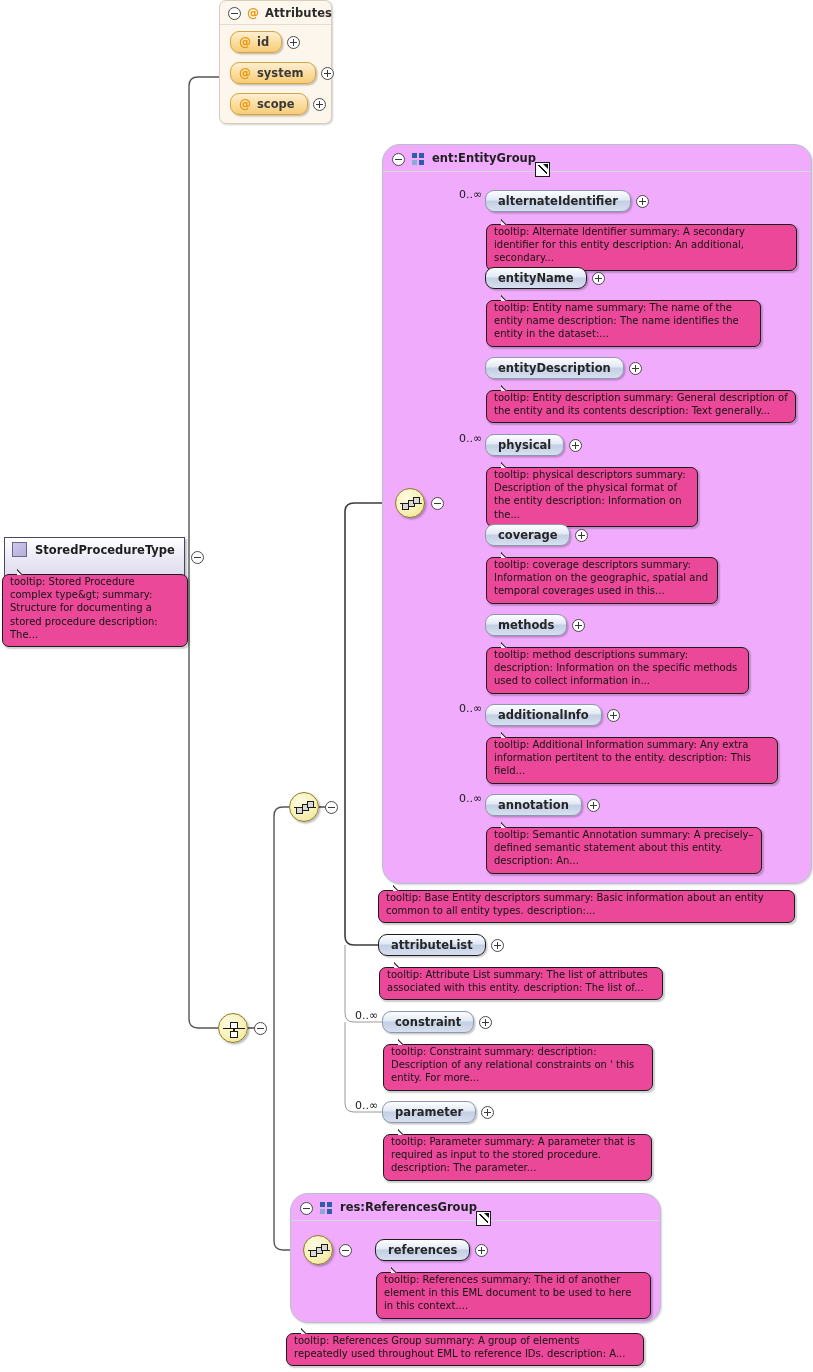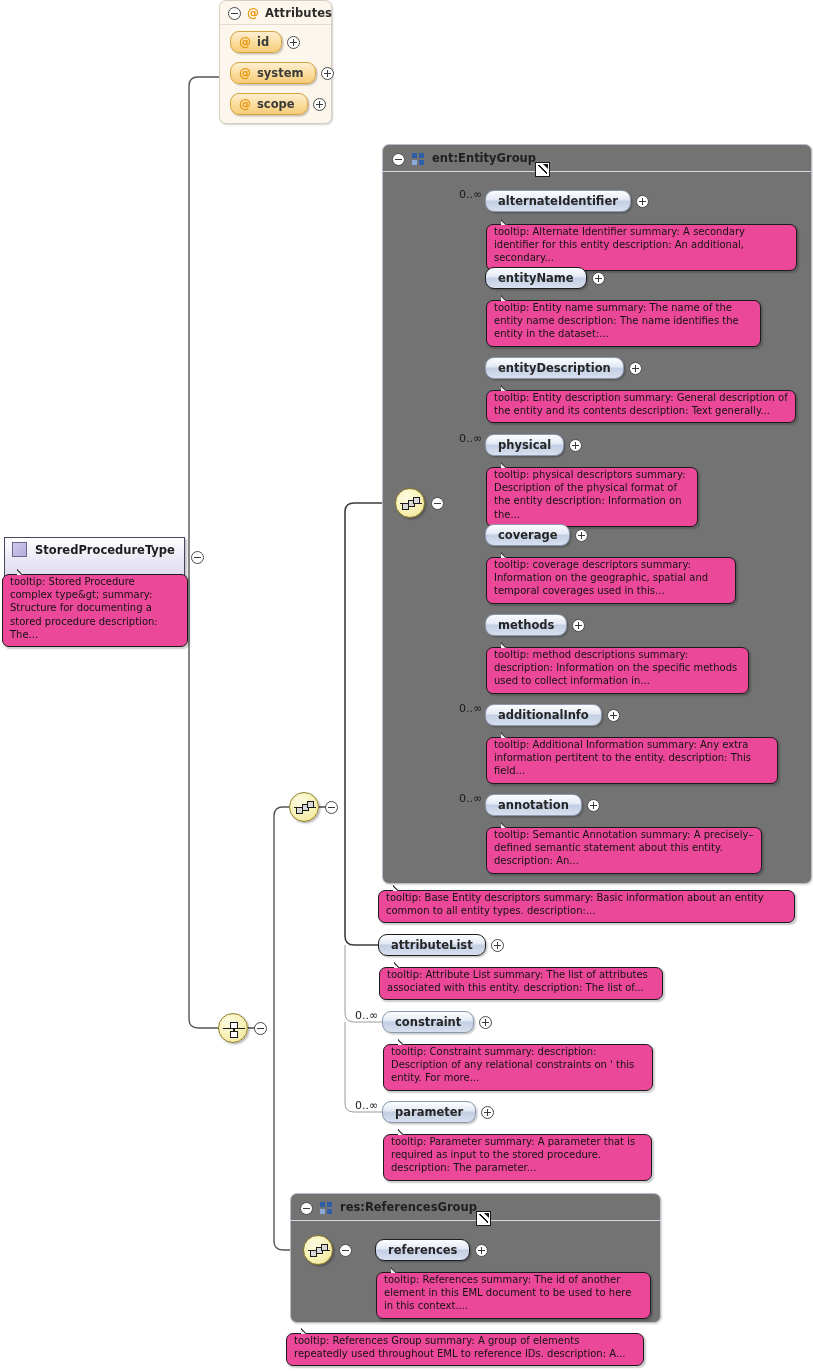--- a/index.html
+++ b/index.html
@@ -71,23 +71,23 @@
     border: 1px solid #d6a43c;
     background: linear-gradient(to bottom, #fdefd2 0%, #fbdc9c 55%, #f6cc79 100%);
     box-shadow: 1.5px 1.5px 1.5px rgba(0,0,0,0.22);
     font-size: 11.5px;
     font-weight: bold;
     color: #3a3a3a;
   }
 
   
   .group-box {
-    background: #737373;
+    background: #f0abfc;
     border: 1px solid #b9bfca;
-    border-radius: 7px;
+    border-radius: 18px;
     box-shadow: 1px 1px 2px rgba(0,0,0,0.16);
   }
   .group-head {
     display: flex;
     align-items: flex-start;
     gap: 7px;
     padding: 6px 9px 5px 9px;
     border-bottom: 1px solid #d3d9e2;
   }
   .group-title {
@@ -471,21 +471,21 @@
     <div class="tip" style="position:relative;">
       <span class="tail"></span>
       <span>tooltip: physical descriptors summary: Description of the physical format of the entity description: Information on the...</span>
     </div>
   </div>
 
   <div class="abs elem" style="left:485px; top:524px;">
     <span class="elem-pill">coverage</span>
     <span class="toggle plus"></span>
   </div>
-  <div class="abs" style="left:486px; top:557px; width:250px;">
+  <div class="abs" style="left:486px; top:557px; width:232px;">
     <div class="tip" style="position:relative;">
       <span class="tail"></span>
       <span>tooltip: coverage descriptors summary: Information on the geographic, spatial and temporal coverages used in this...</span>
     </div>
   </div>
 
   <div class="abs elem" style="left:485px; top:614px;">
     <span class="elem-pill">methods</span>
     <span class="toggle plus"></span>
   </div>

